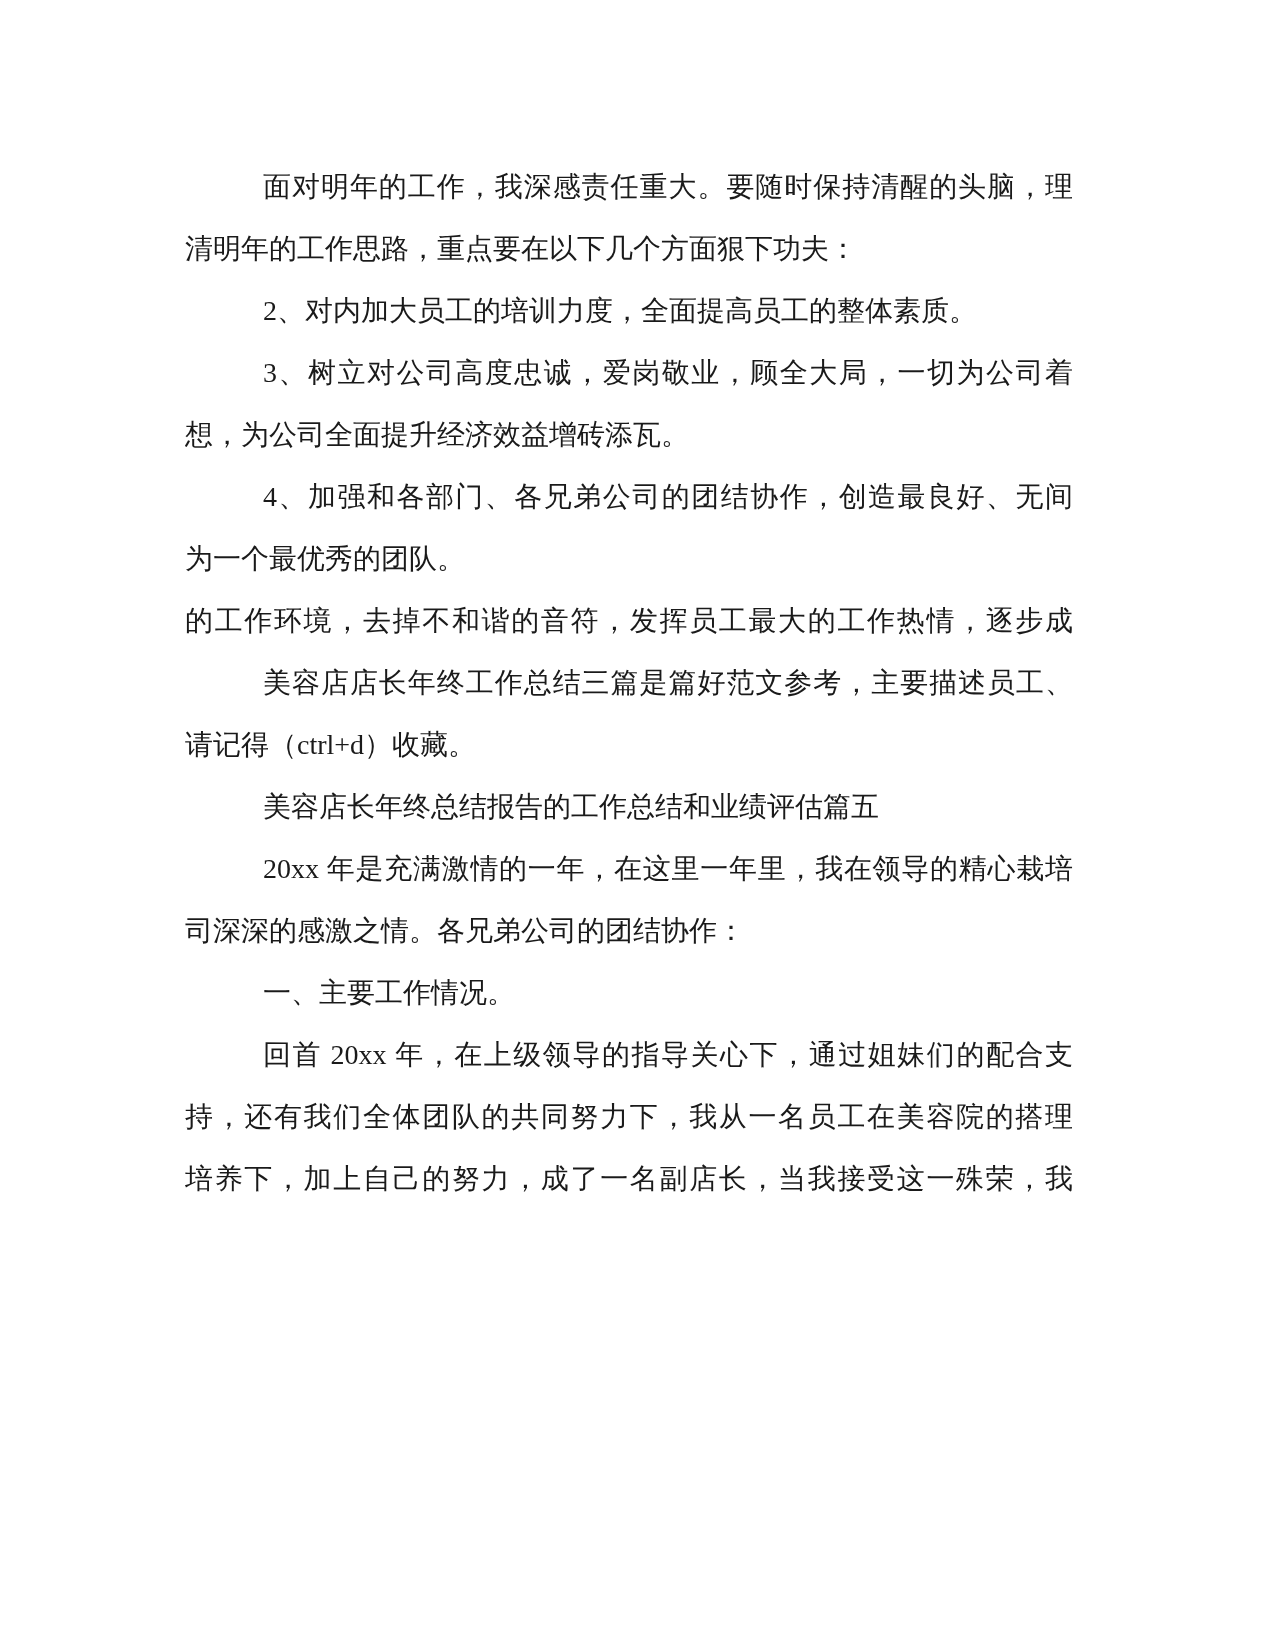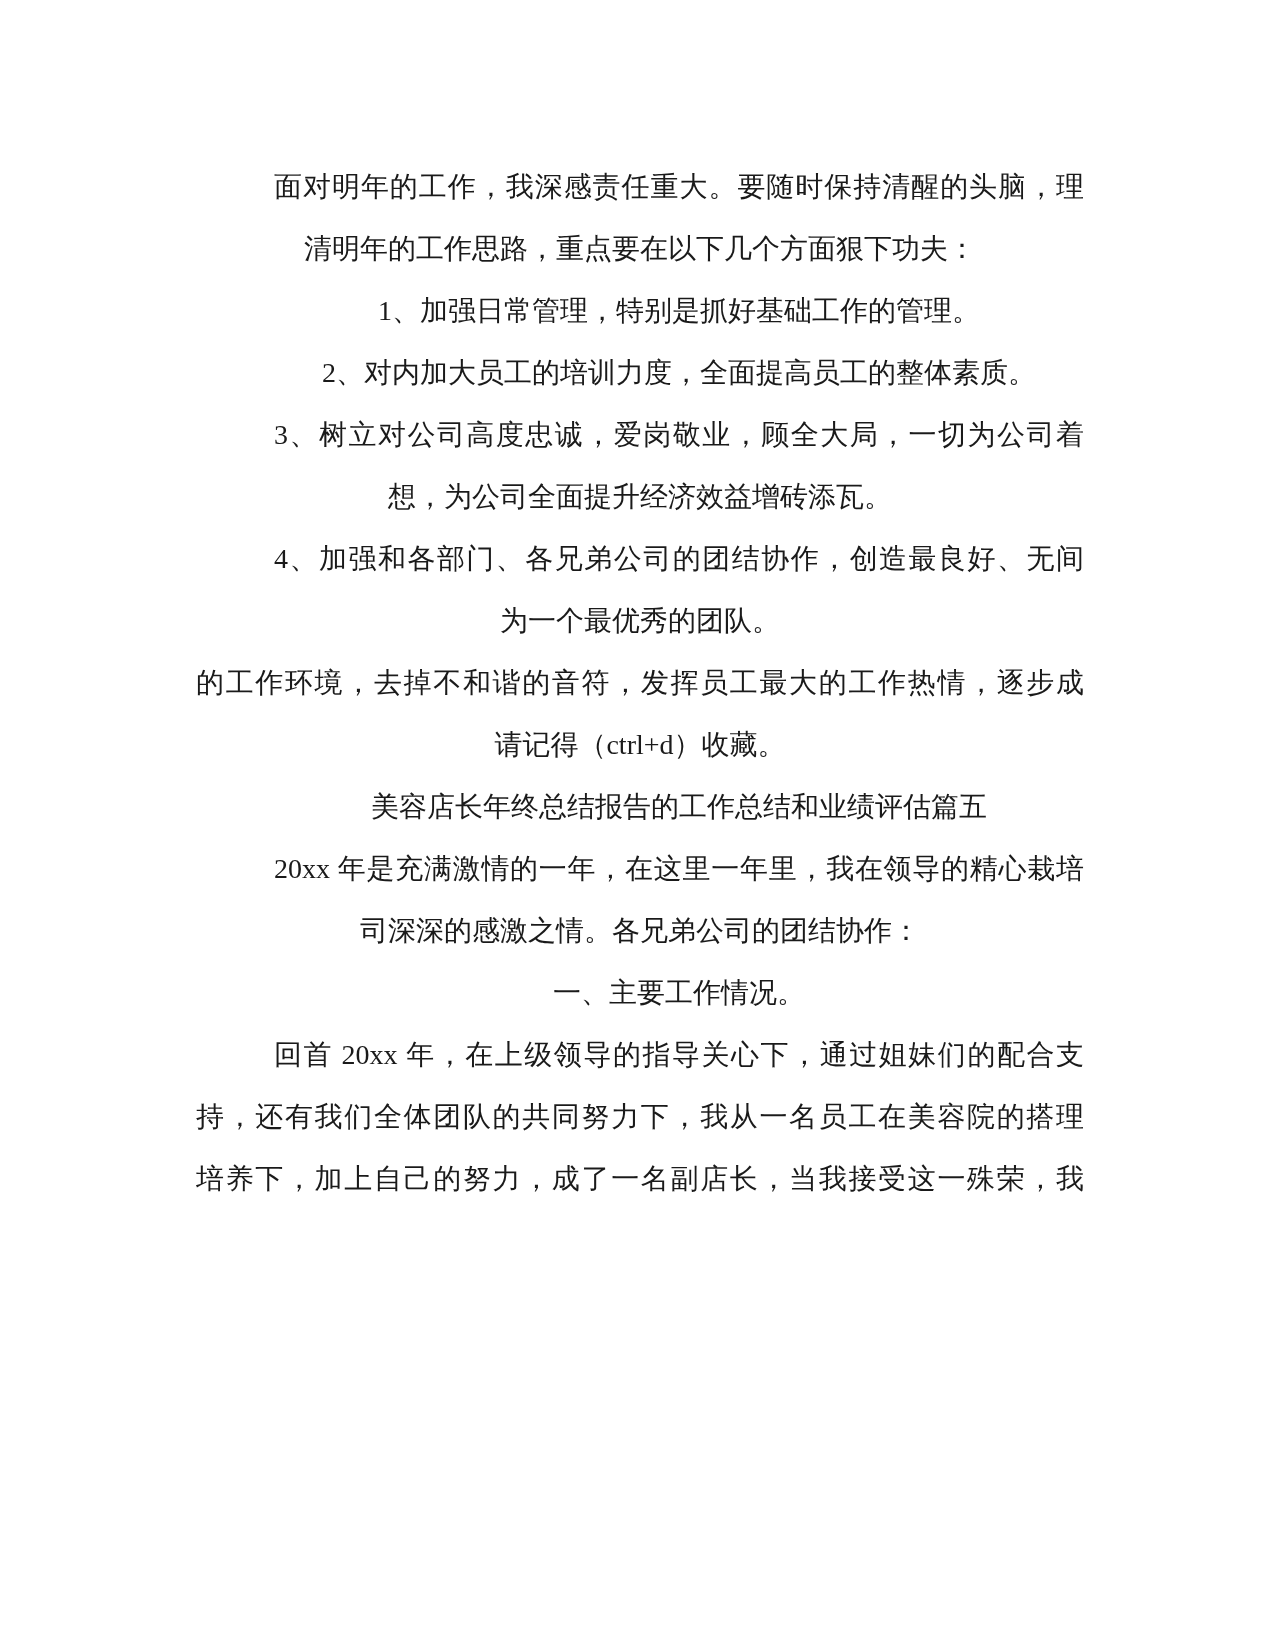--- a/index.html
+++ b/index.html
@@ -9,57 +9,57 @@
   }
   .page {
     position: relative;
     width: 1275px;
     height: 1650px;
     background: #ffffff;
     overflow: hidden;
   }
   .text-block {
     position: absolute;
-    left: 196px;
+    left: 185px;
     top: 156px;
     width: 888px;
     font-family: "Liberation Serif", "DejaVu Serif", serif;
     font-size: 28px;
     line-height: 62px;
     color: #1a1a1a;
     font-weight: 400;
   }
   .line {
     height: 62px;
     overflow: hidden;
     white-space: normal;
-    text-align: center;
+    text-align: left;
   }
   .line.indent {
     text-indent: 78px;
   }
   .line.fill {
     text-align: justify;
     text-align-last: justify;
   }
 </style>
 </head>
 <body>
 
 <div class="page">
   <div class="text-block" id="text-block">
       <div class="line indent fill">面对明年的工作，我深感责任重大。要随时保持清醒的头脑，理</div>
       <div class="line">清明年的工作思路，重点要在以下几个方面狠下功夫：</div>
-      <div class="line indent">1、加强日常管理，特别是抓好基础工作的管理。</div>
       <div class="line indent">2、对内加大员工的培训力度，全面提高员工的整体素质。</div>
       <div class="line indent fill">3、树立对公司高度忠诚，爱岗敬业，顾全大局，一切为公司着</div>
       <div class="line">想，为公司全面提升经济效益增砖添瓦。</div>
       <div class="line indent fill">4、加强和各部门、各兄弟公司的团结协作，创造最良好、无间</div>
       <div class="line">为一个最优秀的团队。</div>
       <div class="line fill">的工作环境，去掉不和谐的音符，发挥员工最大的工作热情，逐步成</div>
+      <div class="line indent fill">美容店店长年终工作总结三篇是篇好范文参考，主要描述员工、</div>
       <div class="line">请记得（ctrl+d）收藏。</div>
       <div class="line indent">美容店长年终总结报告的工作总结和业绩评估篇五</div>
       <div class="line indent fill">20xx 年是充满激情的一年，在这里一年里，我在领导的精心栽培</div>
       <div class="line">司深深的感激之情。各兄弟公司的团结协作：</div>
       <div class="line indent">一、主要工作情况。</div>
       <div class="line indent fill">回首 20xx 年，在上级领导的指导关心下，通过姐妹们的配合支</div>
       <div class="line fill">持，还有我们全体团队的共同努力下，我从一名员工在美容院的搭理</div>
       <div class="line fill">培养下，加上自己的努力，成了一名副店长，当我接受这一殊荣，我</div>
     </div>
 </div>

